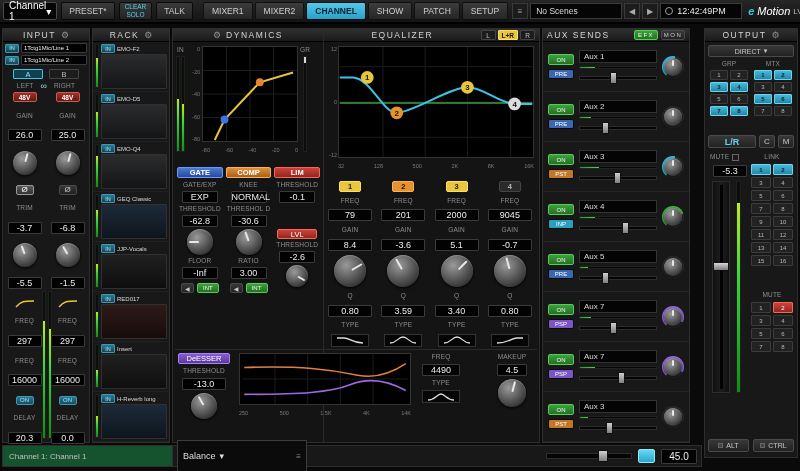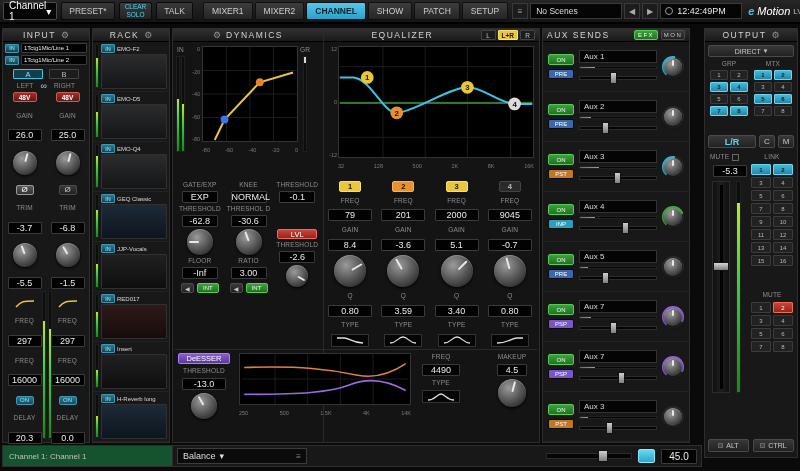--- a/index.html
+++ b/index.html
@@ -162,21 +162,21 @@
   .ngrid.g16 .nbtn{width:20px;height:11px}
   .mgrid-block{position:absolute;left:46px;top:262px;display:flex;flex-direction:column;align-items:center;gap:3px}
   .ngrid.g8{width:42px}
   .ngrid.g8 .nbtn{width:20px;height:11px}
   .altctrl{position:absolute;left:3px;bottom:5px;width:86px;display:flex;gap:4px}
   .altctrl .btn{flex:1;height:13px;font-size:7px}
   .ind{width:5px;height:5px;background:#444;border:1px solid #666;margin-right:3px}
 
   
   .bbar{position:absolute;left:172px;top:445px;width:530px;height:22px;background:#181818;border:1px solid #2e2e2e;display:flex;align-items:center;gap:6px;padding:0 4px}
-  .balance{width:130px;height:16px;background:#0b0b0b;border:1px solid #3c3c3c;display:flex;align-items:center;padding:0 5px;font-size:9px;color:#ddd;gap:4px}
+  .balance{width:130px;height:32px;background:#0b0b0b;border:1px solid #3c3c3c;display:flex;align-items:center;padding:0 5px;font-size:9px;color:#ddd;gap:4px}
   .balance .gl{margin-left:auto;color:#888;font-size:8px}
   .bspacer{flex:1}
   .hslider{position:relative;width:86px;height:12px}
   .hslider .track{position:absolute;left:0;right:0;top:3px;height:6px;background:#050505;border:1px solid #2c2c2c}
   .hslider .handle{position:absolute;top:0;width:10px;height:12px;background:linear-gradient(#cfcfcf,#7e7e7e);border:1px solid #111;border-radius:1px}
   .sq-cyan{width:17px;height:14px;background:linear-gradient(#66d8f2,#2aa6cc);border:1px solid #8ee8fa;border-radius:2px}
   .bval{width:36px;height:15px;font-size:10px;line-height:13px}
 </style>
 </head>
 <body>
@@ -498,20 +498,25 @@
           </div>
       </div>
       <div class="mcol">
         <span class="lbl">GR</span>
         <div class="vmeter gr" style="height:96px">
             <i class="fill" style="height:6%"></i>
           </div>
       </div>
     </div>
 
+    <div class="dyn-btns">
+      <div class="btn gate-on">GATE</div>
+      <div class="btn comp-on">COMP</div>
+      <div class="btn lim-on">LIM</div>
+    </div>
 
     <div class="dyn-cols">
       <div class="dyn-col">
         <div class="lbl">GATE/EXP</div>
         <div class="val w40">EXP</div>
         <div class="lbl">THRESHOLD</div>
         <div class="val w40">-62.8</div>
         <div class="knob k26 r-90">
             <span class="ptr"></span>
           </div>

